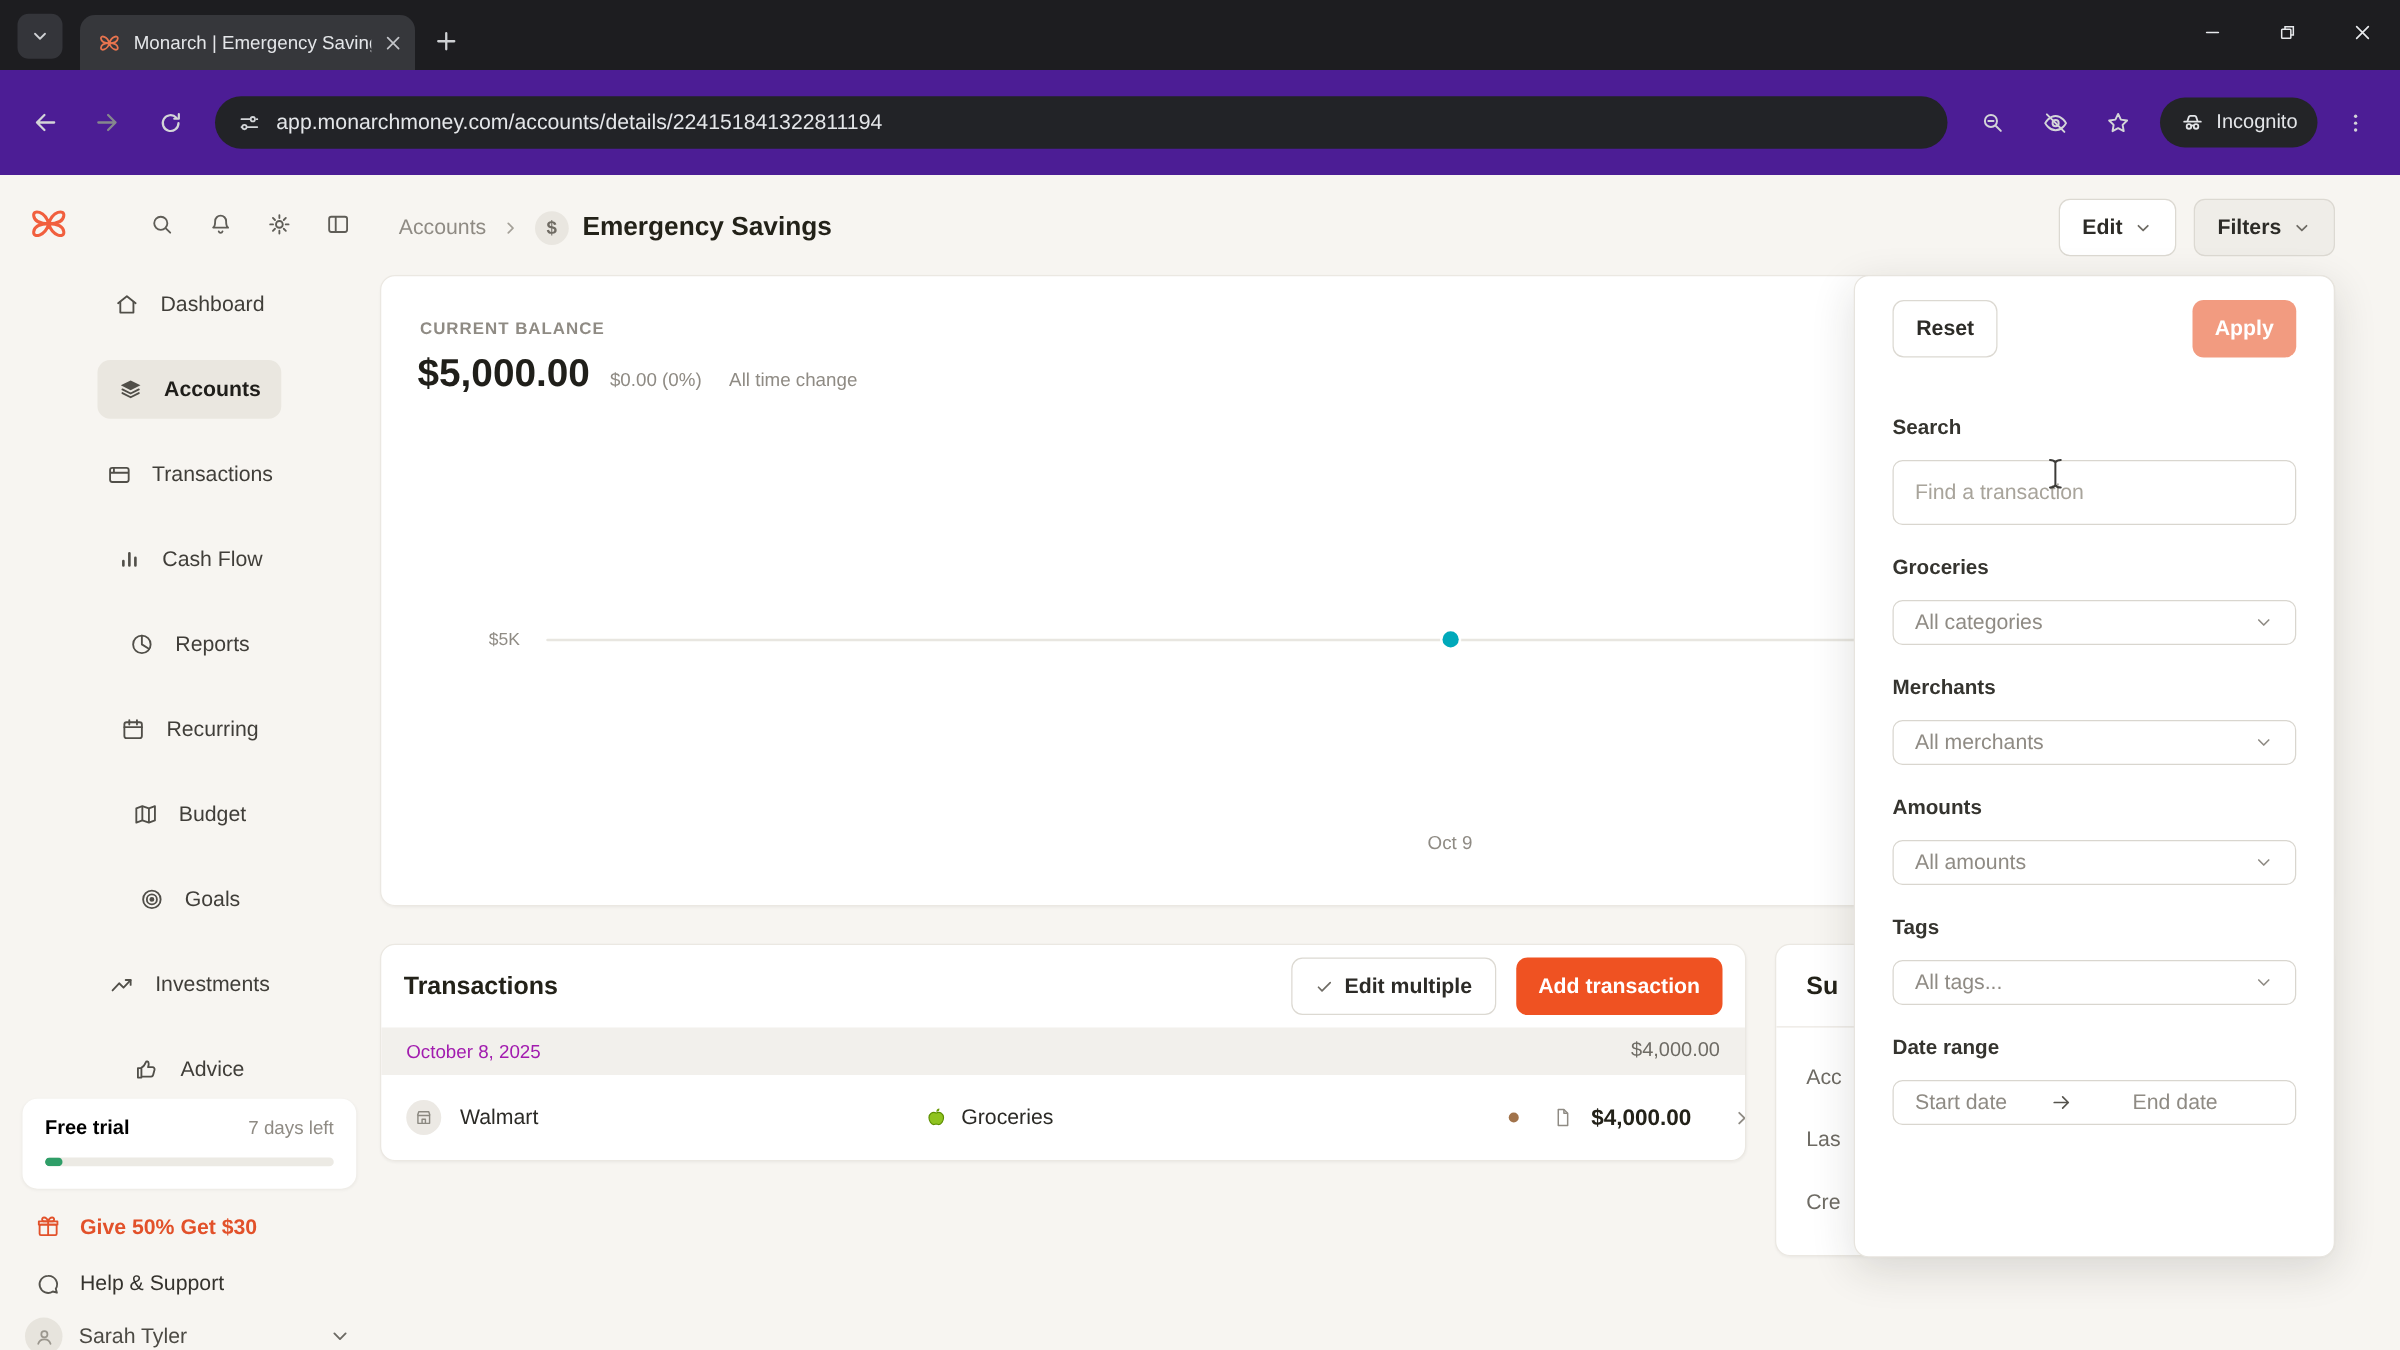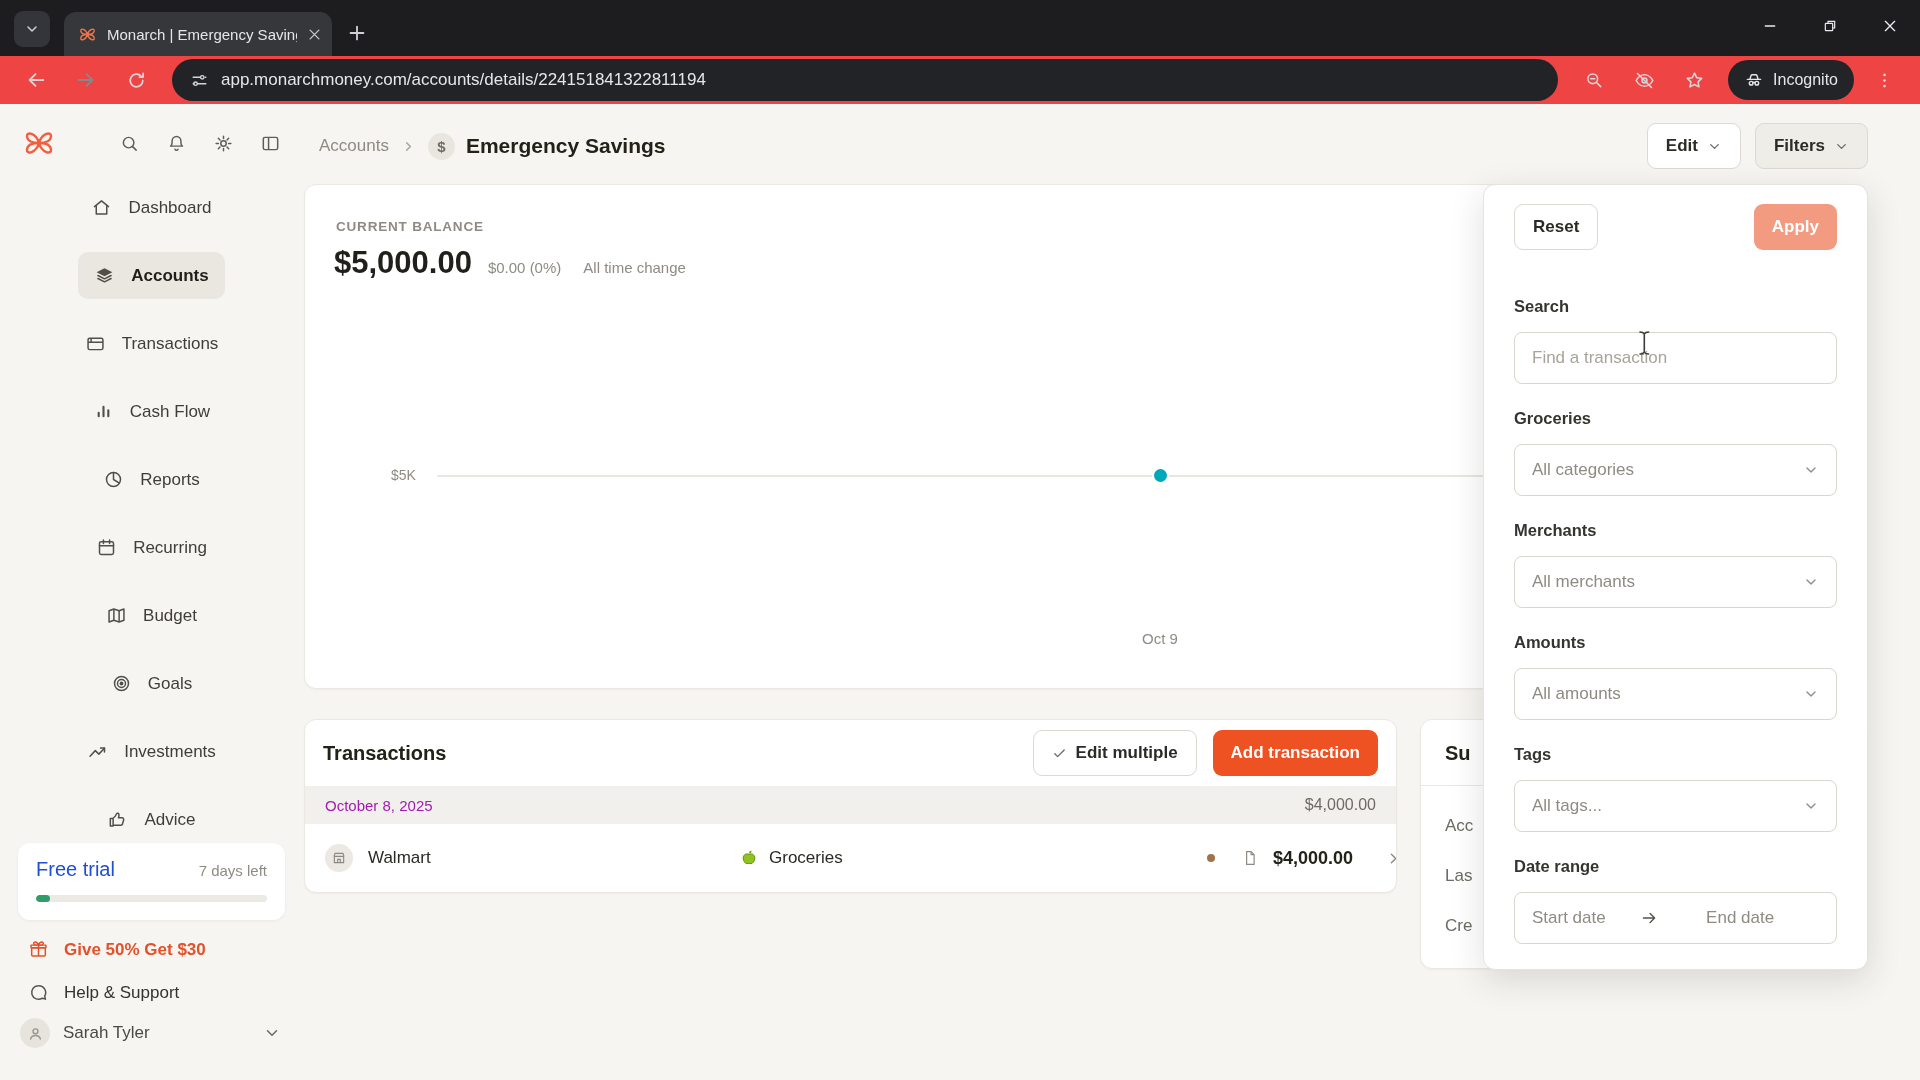--- a/index.html
+++ b/index.html
@@ -12,21 +12,21 @@
   .tab-search-btn { width:36px; height:36px; border-radius:9px; background:#34353a; color:#cfd1d4;
     display:flex; align-items:center; justify-content:center; margin:0 0 9px 4px; }
   .tab { height:44px; width:268px; background:#36373b; border-radius:12px 12px 0 0; margin-left:14px;
     display:flex; align-items:center; gap:10px; padding:0 10px 0 14px; }
   .tab-title { flex:1; color:#e4e6e9; font-size:15px; white-space:nowrap; overflow:hidden; }
   .tab-close { color:#c3c5c9; display:flex; }
   .newtab-btn { color:#cfd1d4; margin:0 0 12px 14px; display:flex; }
   .win-controls { margin-left:auto; display:flex; height:56px; }
   .win-btn { width:60px; height:52px; display:flex; align-items:center; justify-content:center; color:#e8eaed; }
 
-  .toolbar { height:48px; background:#ef4444; display:flex; align-items:center; padding:0 16px; gap:10px; }
+  .toolbar { height:84px; background:#4c1d95; display:flex; align-items:center; padding:0 16px; gap:10px; }
   .tb-ic { width:40px; height:40px; border-radius:50%; display:flex; align-items:center; justify-content:center; color:#d3d5d8; }
   .tb-ic.dim { color:#85888d; }
   .url-pill { flex:1; height:42px; background:#222327; border-radius:21px; display:flex; align-items:center;
     gap:12px; padding:0 18px; margin:0 6px; }
   .url-text { color:#e4e6e9; font-size:17px; white-space:nowrap; overflow:hidden; }
   .incog-pill { height:40px; background:#232427; border-radius:20px; color:#e4e6e9; font-size:16px;
     display:flex; align-items:center; gap:9px; padding:0 16px; margin-left:4px; }
 
   
   .app { height:960px; display:flex; background:#f7f5f1; }
@@ -36,21 +36,21 @@
   .side-head-icons { display:flex; gap:26px; margin-left:auto; color:#5f5d57; }
   .nav { display:flex; flex-direction:column; gap:21px; margin-top:12px;align-items:center; }
   .nav-item { height:47px; border-radius:10px; display:flex; align-items:center; gap:16px;
     padding:0 16px; color:#403e39; font-size:17px; font-weight:500; }
   .nav-item .ic { color:#514f49; }
   .nav-item.selected { background:#eae7e0; color:#1f1e1a; font-weight:700; }
   .flex-sp { flex:1; }
   .trial-card { background:#ffffff; border-radius:12px; padding:15px 18px 18px; margin:0 6px 8px;
     box-shadow:0 1px 3px rgba(30,28,20,.06); }
   .trial-top { display:flex; align-items:baseline; justify-content:space-between; }
-  .trial-title { font-size:20px; font-weight:400; color:#1d4ed8; }
+  .trial-title { font-size:16px; font-weight:700; color:#000000; }
   .trial-days { font-size:15px; color:#8f8b84; }
   .trial-bar { height:7px; border-radius:4px; background:#eceae4; margin-top:14px; overflow:hidden; }
   .trial-fill { height:100%; min-width:14px; background:#2f9e68; border-radius:4px; }
   .side-link { height:50px; display:flex; align-items:center; gap:15px; padding:0 16px; font-size:17px; }
   .side-link.promo { color:#e2512a; font-weight:700; }
   .side-link.help { color:#35332e; font-weight:500; }
   .user-row { display:flex; align-items:center; gap:13px; padding:4px 10px 0 8px; }
   .avatar { width:30px; height:30px; border-radius:50%; background:#e7e4dd; color:#9b978e;
     display:flex; align-items:center; justify-content:center; }
   .user-name { font-size:17px; color:#4c4a44; font-weight:400; }
@@ -113,21 +113,21 @@
   .sum-div { height:1px; background:#ebe8e2; margin:20px -24px 0; }
   .sum-row { font-size:17px; color:#6e6b64; margin-top:30px; }
 
   
   .filter-panel { position:absolute; left:1180px; top:80px; width:385px; height:786px; z-index:5;
     background:#fff; border:1px solid #e7e4de; border-radius:12px;
     box-shadow:0 10px 34px rgba(35,32,25,.14); padding:19px 30px 0; }
   .fp-head { display:flex; }
   .fp-label { font-size:16.5px; font-weight:600; color:#35342f; margin-top:25px; }
   .fp-label.first { margin-top:47px; }
-  .fp-field { margin-top:16px; height:52px; border:1px solid #d9d6cf; border-radius:8px;
+  .fp-field { margin-top:16px; height:36px; border:1px solid #d9d6cf; border-radius:8px;
     display:flex; align-items:center; padding:0 17px; font-size:17px; color:#8f8b84; background:#fff; }
   .fp-field .chev { margin-left:auto; color:#8f8b84; }
   .fp-input { width:100%; height:52px; border:1px solid #d9d6cf; border-radius:8px; margin-top:16px;
     padding:0 17px; font-size:17px; color:#3a3935; font-family:inherit; outline:none; background:#fff; }
   .fp-input::placeholder { color:#a8a49b; }
   .date-range { justify-content:flex-start; gap:0; }
   .dr-start { flex:1; }
   .dr-arrow { color:#55534d; margin:0 14px; }
   .dr-end { flex:1.2; padding-left:34px; }
 

